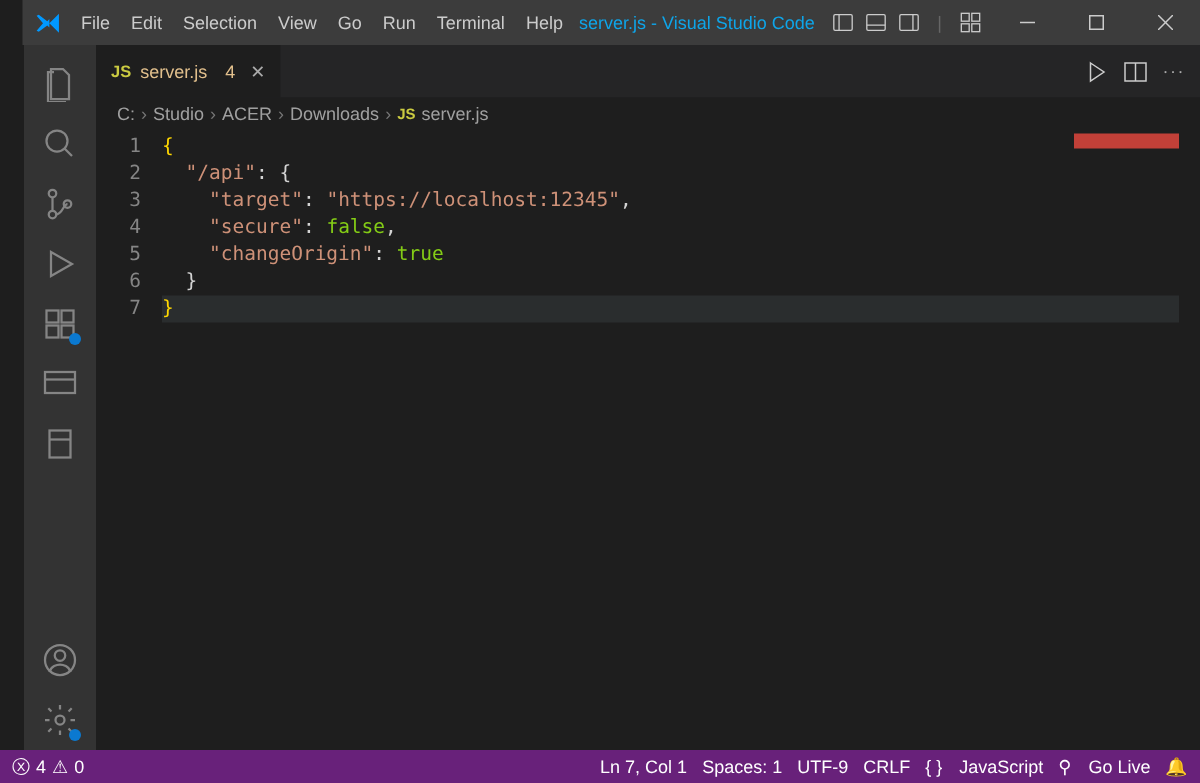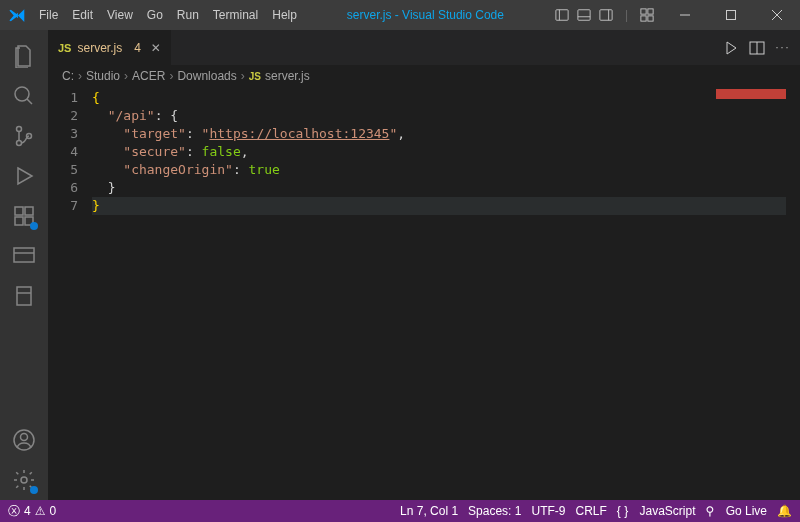--- a/index.html
+++ b/index.html
@@ -1,25 +1,25 @@
 <!DOCTYPE html>
 <html><head>
   <meta charset="utf-8">
   <style>
     * { margin:0; padding:0; box-sizing:border-box; }
     body { width:800px; height:522px; background:#1e1e1e; font-family:"Segoe UI",sans-serif; font-size:12px; color:#ccc; overflow:hidden; position:relative; }
-    .title-bar { height:30px; background:#3c3c3c; display:flex; align-items:center; color:#ccc; }
+    .title-bar { height:30px; background:#3c3c3c; display:flex; align-items:center; color:#ccc;margin-left:15px; }
     .logo { width:32px; display:flex; align-items:center; justify-content:center; }
     .menu { display:flex; gap:0; }
     .menu-item { padding:0 7px; height:30px; display:flex; align-items:center; cursor:pointer; }
     .title { flex:1; text-align:center; color:#0ea5e9; }
     .layout-icons { display:flex; gap:8px; padding:0 8px; align-items:center; height:30px; }
     .win-controls { display:flex; }
     .win-btn { width:46px; height:30px; display:flex; align-items:center; justify-content:center; cursor:pointer; }
-    .main { display:flex; height:calc(100% - 30px - 22px); }
+    .main { display:flex; height:calc(100% - 30px - 22px);padding-left:16px; }
     .activity-bar { width:48px; background:#333; display:flex; flex-direction:column; align-items:center; padding-top:6px; }
     .act-item { width:48px; height:40px; display:flex; align-items:center; justify-content:center; color:#858585; position:relative; cursor:pointer; }
     .act-spacer { flex:1; }
     .badge-dot { position:absolute; bottom:6px; right:10px; width:8px; height:8px; background:#0b79d0; border-radius:50%; }
     .editor-area { flex:1; display:flex; flex-direction:column; background:#1e1e1e; }
     .tabs { height:35px; background:#252526; display:flex; align-items:center; justify-content:space-between; }
     .tab { height:35px; background:#1e1e1e; display:flex; align-items:center; padding:0 10px; gap:6px; border-right:1px solid #252526; cursor:pointer; }
     .tab .js-icon { color:#cbcb41; font-size:11px; font-weight:bold; }
     .tab .name { color:#e2c08d; }
     .tab .modified { color:#e2c08d; margin-left:6px; }
@@ -27,21 +27,21 @@
     .editor-actions { display:flex; gap:10px; padding:0 10px; color:#aaa; }
     .breadcrumbs { height:22px; display:flex; align-items:center; padding:0 14px; gap:4px; color:#a0a0a0; font-size:12px; background:#1e1e1e; }
     .sep { color:#777; }
     .code-wrap { display:flex; flex:1; position:relative; font-family:Consolas,monospace; font-size:13px; line-height:18px; }
     .gutter { width:44px; text-align:right; padding-right:14px; color:#858585; user-select:none; padding-top:2px; }
     .code { flex:1; padding-top:2px; position:relative; }
     .line { height:18px; white-space:pre; }
     .cur-line { background:#2a2d2e; }
     .b { color:#ffd700; }
     .s { color:#ce9178; }
-    .u { text-decoration:underline; }
+    .u { }
     .k { color:#84cc16; }
     .p { color:#d4d4d4; }
     .minimap { position:absolute; top:0; right:14px; width:80px; height:100%; }
     .mm-overview { position:absolute; top:0; right:0; width:14px; height:100%; background:#1e1e1e; }
     .mm-err { position:absolute; top:2px; right:0; width:70px; height:10px; background:#c24038; font-size:6px; color:#fff; padding:0 2px; overflow:hidden; }
     .status-bar { height:22px; background:#68217a; display:flex; align-items:center; justify-content:space-between; color:#fff; font-size:12px; padding:0 8px; }
     .sb-left, .sb-right { display:flex; align-items:center; gap:10px; }
     .sb-item { display:flex; align-items:center; gap:4px; cursor:pointer; }
     svg { display:block; }
   </style>
@@ -50,20 +50,21 @@
 
 <div class="title-bar">
   <div class="logo">
     <svg width="17" height="17" viewBox="0 0 24 24">
         <path fill="#0098ff" d="M23 3L14 12l9 9V3zM12 10L4 4l-2 1 6 7-6 7 2 1 8-6 2 2V8l-2 2z"></path>
       </svg>
   </div>
   <div class="menu">
     <div class="menu-item">File</div>
     <div class="menu-item">Edit</div>
+    <div class="menu-item">Selection</div>
     <div class="menu-item">View</div>
     <div class="menu-item">Go</div>
     <div class="menu-item">Run</div>
     <div class="menu-item">Terminal</div>
     <div class="menu-item">Help</div>
   </div>
   <div class="title">server.js - Visual Studio Code</div>
   <div class="layout-icons">
     <span>
         <svg width="14" height="14" viewBox="0 0 16 16" stroke="#ccc" fill="none">

